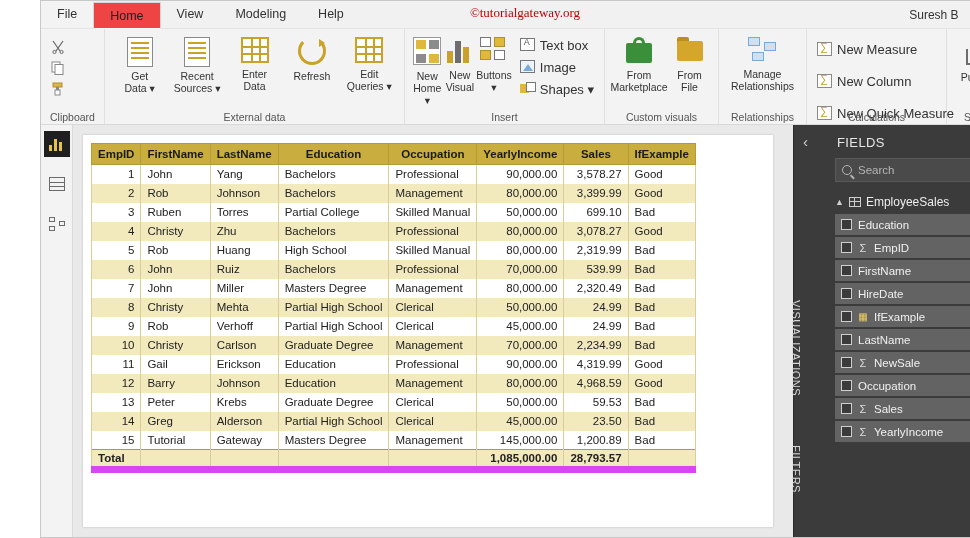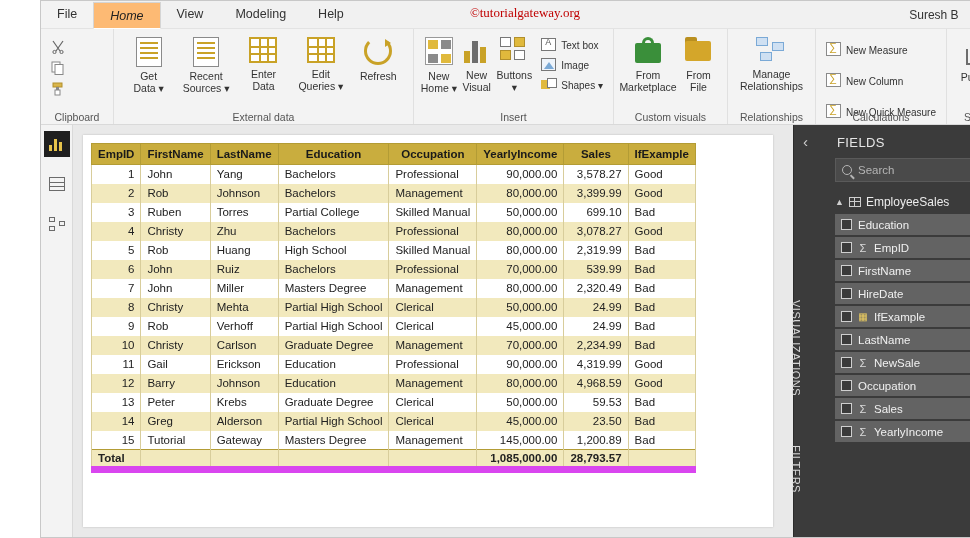--- a/index.html
+++ b/index.html
@@ -35,28 +35,27 @@
     padding: 0 16px;
     font-size: 12.5px;
     color: #333;
     cursor: default;
   }
   .tab.filebtn {
     background: #f3f3f3;
     color: #333;
   }
   .tab.active {
-    background: #fdba74;
+    background: #ef4444;
     border: 1px solid #d5d5d5;
     border-bottom: 1px solid #ffffff;
     color: #222;
     position: relative;
     top: 1px;
     font-weight: normal;
-    font-style: italic;
   }
   .brandline {
     position: absolute;
     left: 0; right: 0; top: 4px;
     text-align: center;
     font-size: 13px;
     color: #c00000;
     pointer-events: none;
     font-family: "Liberation Serif", serif;
   }
@@ -123,23 +122,23 @@
 
   .smallstack {
     display: flex;
     flex-direction: column;
     justify-content: flex-start;
     padding-top: 4px;
     gap: 5px;
   }
   .smallbtn {
     display: flex;
-    align-items: flex-end;
+    align-items: flex-start;
     gap: 5px;
-    font-size: 10px;
+    font-size: 13px;
     color: #333;
     padding: 1px 4px;
     cursor: default;
     white-space: nowrap;
   }
   .paste-ico { width:28px; height:32px; position:relative; }
   .paste-ico .board { position:absolute; left:3px; top:3px; width:22px; height:28px; background:#d9b54a; border:1px solid #b18f2c; border-radius:2px;}
   .paste-ico .clip { position:absolute; left:9px; top:0px; width:10px; height:6px; background:#9c8a5a; border-radius:2px;}
   .paste-ico .pg { position:absolute; left:9px; top:10px; width:16px; height:20px; background:#fff; border:1px solid #aaa;}
 
@@ -436,26 +435,26 @@
         </div>
         <div class="bigbtn">
           <span class="docico"></span>
           <span class="lbl"><span>Recent</span><br><span>Sources ▾</span></span>
         </div>
         <div class="bigbtn">
           <span class="gridico"></span>
           <span class="lbl" style="margin-top:5px"><span>Enter</span><br><span>Data</span></span>
         </div>
         <div class="bigbtn">
+          <span class="refreshico"></span>
+          <span class="lbl" style="margin-top:5px">Refresh</span>
+        </div>
+        <div class="bigbtn">
           <span class="gridico"></span>
           <span class="lbl" style="margin-top:5px"><span>Edit</span><br><span>Queries ▾</span></span>
-        </div>
-        <div class="bigbtn">
-          <span class="refreshico"></span>
-          <span class="lbl" style="margin-top:5px">Refresh</span>
         </div>
       </div>
       <div class="rgroup-label">External data</div>
     </div>
 
     <div class="rgroup" style="width:200px">
       <div class="rgroup-items">
         <div class="bigbtn">
           <span class="pageico">
               <i></i>

